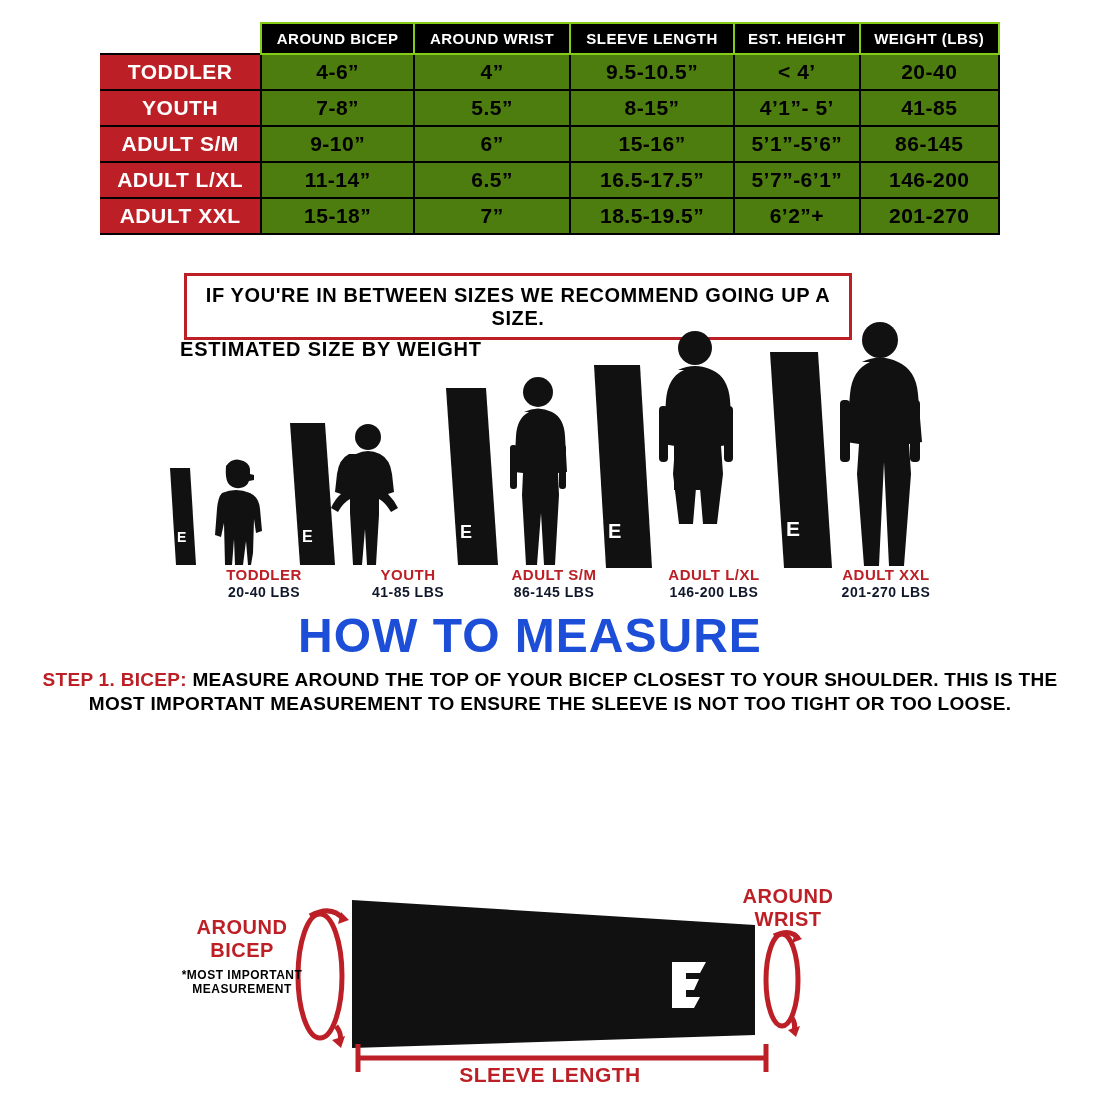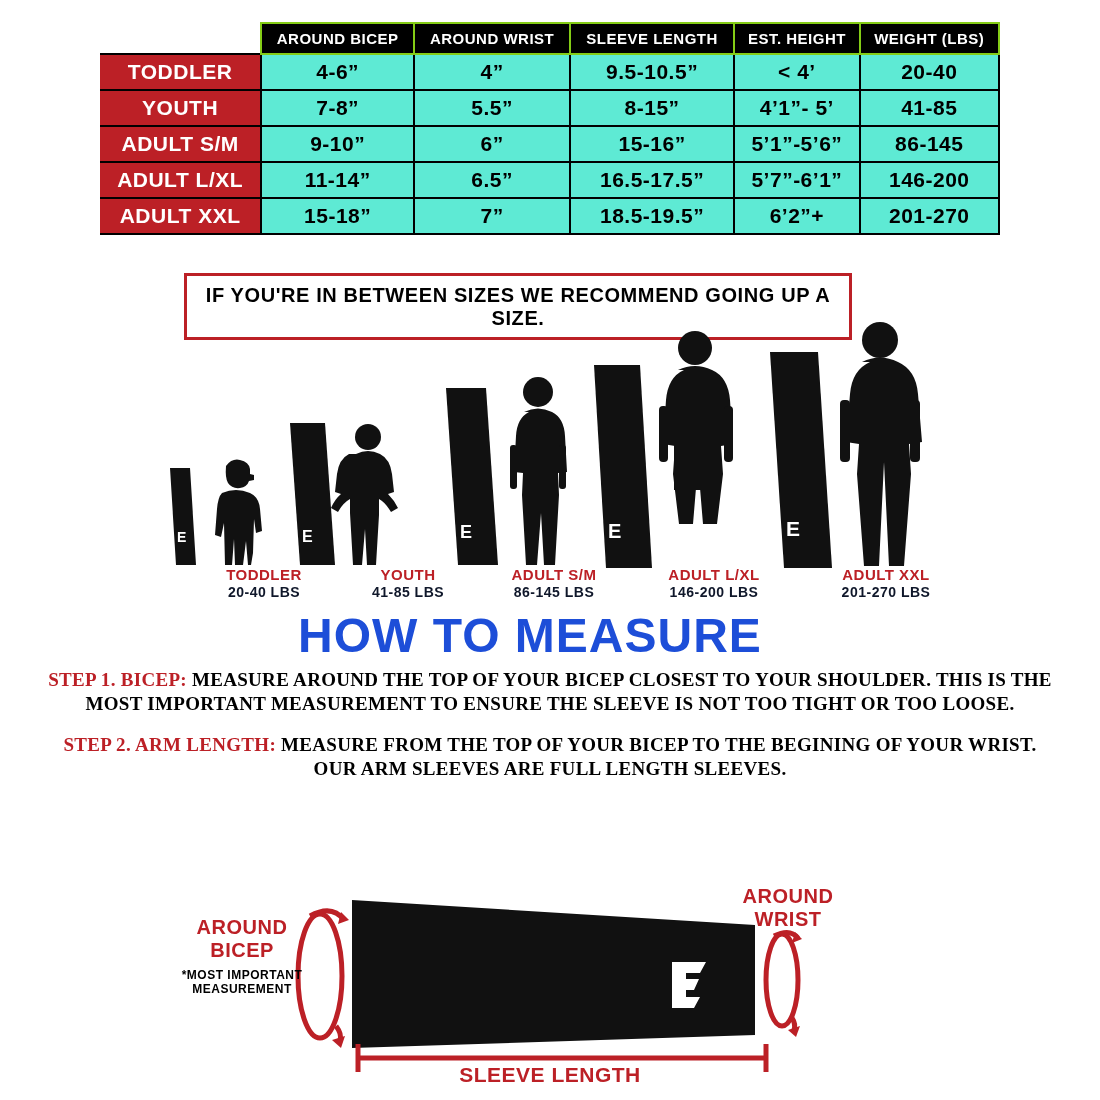--- a/index.html
+++ b/index.html
@@ -54,21 +54,21 @@
     font-size: 21px;
     padding: 5px 6px;
     text-transform: uppercase;
     border-left: none;
     white-space: nowrap;
   }
   .size-table tbody td.cell {
     font-size: 21px;
     padding: 5px 4px;
     color: #000000;
-    background: #5eead4;
+    background: #4d7c0f;
   }
 
   
   .recommend {
     position: absolute;
     left: 136px;
     top: 273px;
     width: 668px;
     box-sizing: border-box;
     border: 3px solid #bc2026;
@@ -149,21 +149,20 @@
     width: 1020px;
     text-align: center;
   }
   .step {
     font-size: 19px;
     font-weight: bold;
     line-height: 1.28;
     letter-spacing: 0.3px;
     text-transform: uppercase;
     margin-bottom: 16px;
-    font-family: Liberation Serif, serif;
   }
   .step .k {
     color: #bc2026;
   }
 
   
   .diagram {
     position: absolute;
     left: 0;
     top: 880px;
@@ -262,20 +261,21 @@
         <td class="cell">7”</td>
         <td class="cell">18.5-19.5”</td>
         <td class="cell">6’2”+</td>
         <td class="cell">201-270</td>
       </tr>
     </tbody>
   </table>
 
   <div class="recommend">IF YOU'RE IN BETWEEN SIZES WE RECOMMEND GOING UP A SIZE.</div>
 
+  <div class="est-title">ESTIMATED SIZE BY WEIGHT</div>
 
   <div class="figures">
     <svg width="820" height="280" viewBox="0 0 820 280">
       <g fill="#111111">
 
         <g>
 
           <path d="M20,148 L40,148 L46,245 L26,245 Z"></path>
           <text x="27" y="222" fill="#ffffff" font-family="Liberation Sans, sans-serif" font-size="14" font-weight="bold">E</text>
 
@@ -344,23 +344,20 @@
       <div class="label-weight">201-270 LBS</div>
     </div>
   </div>
 
   <div class="how-title">HOW TO MEASURE</div>
 
   <div class="steps">
     <div class="step">
       <span class="k">STEP 1. BICEP:</span><span> MEASURE AROUND THE TOP OF YOUR BICEP CLOSEST TO YOUR SHOULDER. THIS IS THE MOST IMPORTANT MEASUREMENT TO ENSURE THE SLEEVE IS NOT TOO TIGHT OR TOO LOOSE.</span>
     </div>
-    <div class="step">
-      <span class="k">STEP 2. ARM LENGTH:</span><span> MEASURE FROM THE TOP OF YOUR BICEP TO THE BEGINING OF YOUR WRIST. OUR ARM SLEEVES ARE FULL LENGTH SLEEVES.</span>
-    </div>
   </div>
 
   <div class="diagram">
     <svg width="1100" height="220" viewBox="0 0 1100 220">
 
       <path d="M352,20 L755,45 L755,155 L352,168 Z" fill="#111111"></path>
 
       <g>
         <path d="M672,82 L706,82 L700,93 L686,93 L686,99 L699,99 L694,110 L686,110 L686,117 L700,117 L694,128 L672,128 Z" fill="#ffffff"></path>
       </g>

